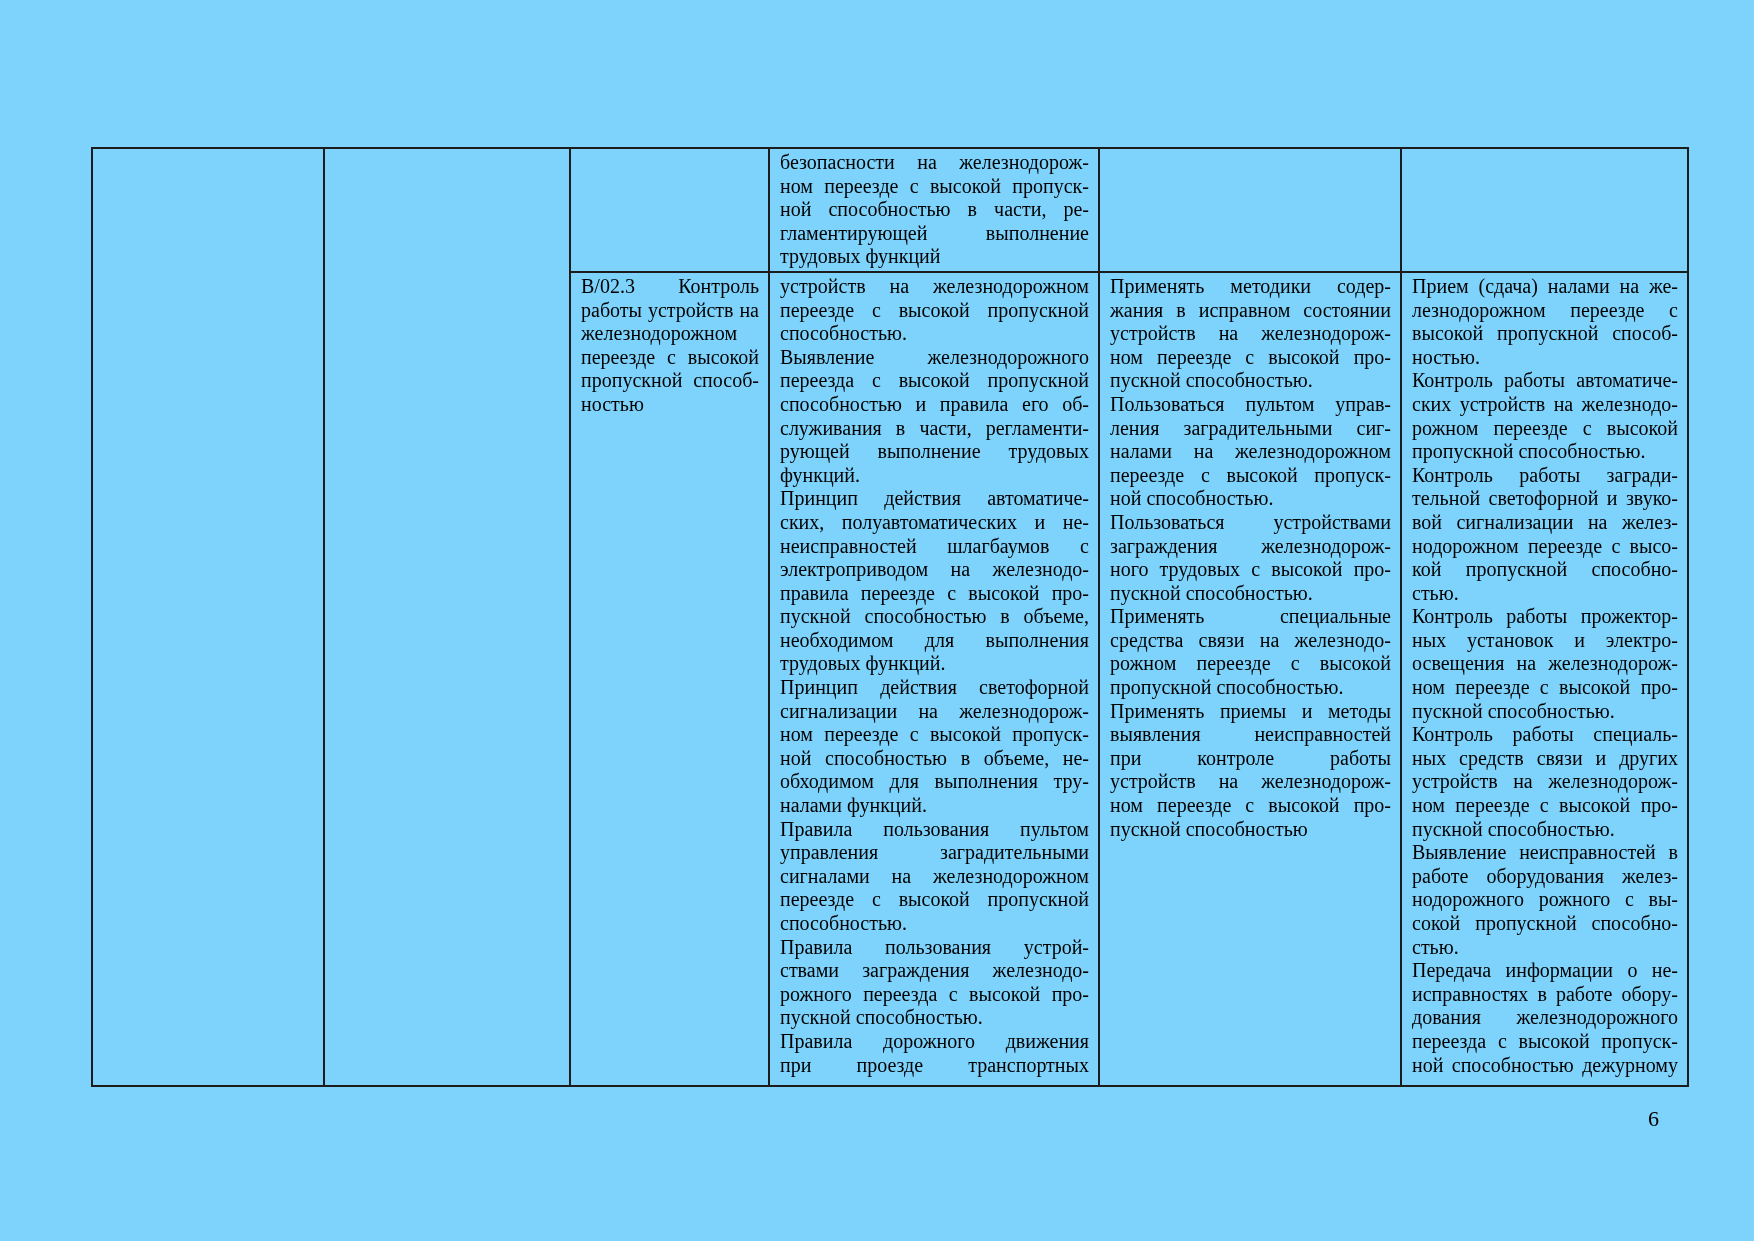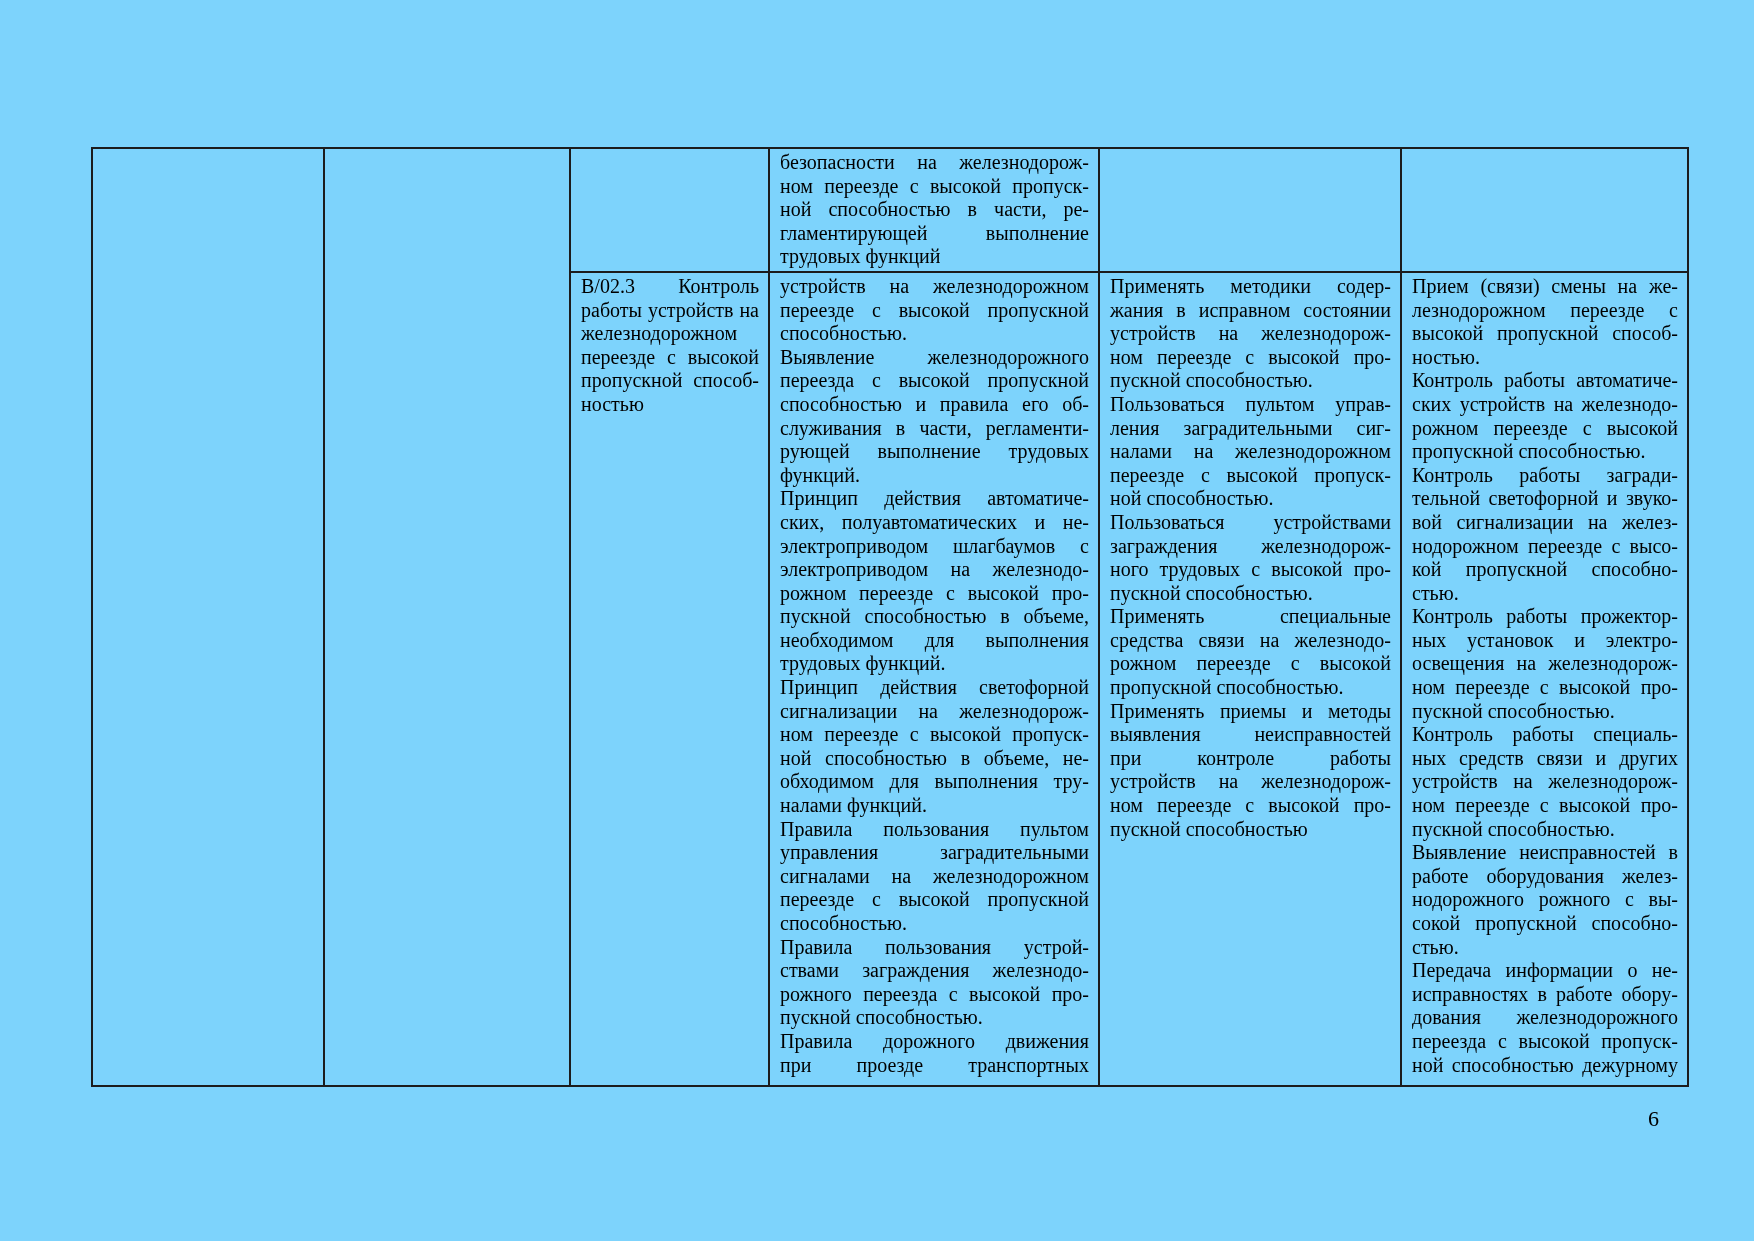--- a/index.html
+++ b/index.html
@@ -92,23 +92,23 @@
               <div class="ln">Выявление железнодорожного</div>
               <div class="ln">переезда с высокой пропускной</div>
               <div class="ln">способностью и правила его об-</div>
               <div class="ln">служивания в части, регламенти-</div>
               <div class="ln">рующей выполнение трудовых</div>
               <div class="ln last">функций.</div>
             </div>
             <div class="para">
               <div class="ln">Принцип действия автоматиче-</div>
               <div class="ln">ских, полуавтоматических и не-</div>
-              <div class="ln">электроприводом шлагбаумов с</div>
+              <div class="ln">неисправностей шлагбаумов с</div>
               <div class="ln">электроприводом на железнодо-</div>
-              <div class="ln">рожном переезде с высокой про-</div>
+              <div class="ln">правила переезде с высокой про-</div>
               <div class="ln">пускной способностью в объеме,</div>
               <div class="ln">необходимом для выполнения</div>
               <div class="ln last">трудовых функций.</div>
             </div>
             <div class="para">
               <div class="ln">Принцип действия светофорной</div>
               <div class="ln">сигнализации на железнодорож-</div>
               <div class="ln">ном переезде с высокой пропуск-</div>
               <div class="ln">ной способностью в объеме, не-</div>
               <div class="ln">обходимом для выполнения тру-</div>
@@ -163,21 +163,21 @@
               <div class="ln">Применять приемы и методы</div>
               <div class="ln">выявления неисправностей</div>
               <div class="ln">при контроле работы</div>
               <div class="ln">устройств на железнодорож-</div>
               <div class="ln">ном переезде с высокой про-</div>
               <div class="ln last">пускной способностью</div>
             </div>
           </td>
         <td>
             <div class="para">
-              <div class="ln">Прием (связи) смены на же-</div>
+              <div class="ln">Прием (сдача) налами на же-</div>
               <div class="ln">лезнодорожном переезде с</div>
               <div class="ln">высокой пропускной способ-</div>
               <div class="ln last">ностью.</div>
             </div>
             <div class="para">
               <div class="ln">Контроль работы автоматиче-</div>
               <div class="ln">ских устройств на железнодо-</div>
               <div class="ln">рожном переезде с высокой</div>
               <div class="ln last">пропускной способностью.</div>
             </div>

